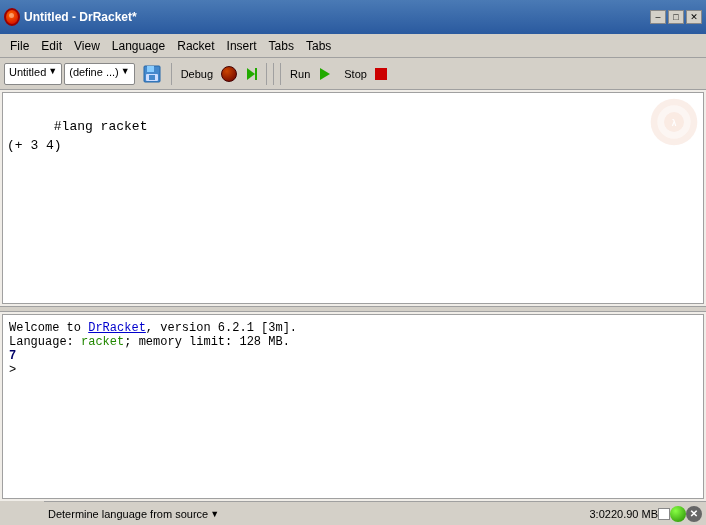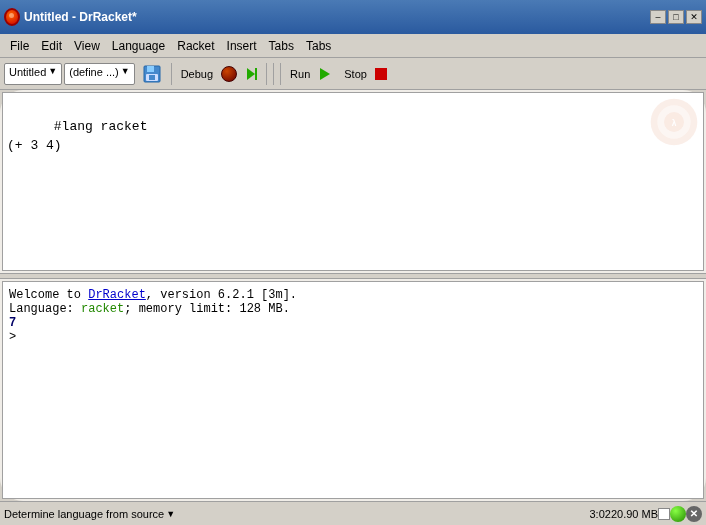--- a/index.html
+++ b/index.html
@@ -151,21 +151,20 @@
       border: 1px solid #440000;
       display: inline-block;
     }
 
     
     #main-area {
       flex: 1;
       display: flex;
       flex-direction: column;
       background: #f0ede8;
-      border-radius: 23px;
     }
 
     #editor-pane {
       flex: 1;
       background: white;
       border: 1px solid #a0a0a0;
       margin: 2px;
       padding: 4px;
       font-family: 'Courier New', monospace;
       font-size: 13px;
@@ -196,21 +195,21 @@
     #splitter {
       height: 6px;
       background: #d4d0c8;
       border-top: 1px solid #a0a0a0;
       border-bottom: 1px solid #a0a0a0;
       cursor: ns-resize;
     }
 
     
     #repl-pane {
-      height: 218px;
+      height: 185px;
       background: white;
       border: 1px solid #a0a0a0;
       margin: 2px;
       padding: 6px;
       font-family: 'Courier New', monospace;
       font-size: 12px;
       overflow: auto;
     }
 
     .repl-welcome { color: #000; }
@@ -221,20 +220,21 @@
 
     
     #status-bar {
       height: 24px;
       background: #d4d0c8;
       border-top: 1px solid #a0a0a0;
       display: flex;
       align-items: center;
       padding: 0 4px;
       gap: 4px;
+      margin-left: 44px;
     }
     #status-lang {
       flex: 1;
       font-size: 11px;
       display: flex;
       align-items: center;
       gap: 2px;
     }
     #status-right {
       display: flex;

